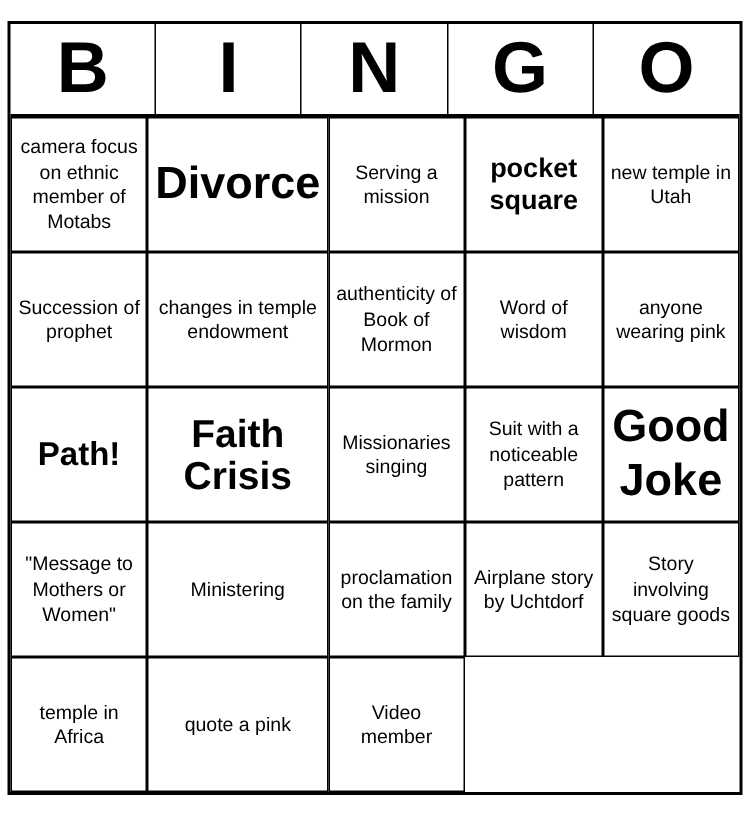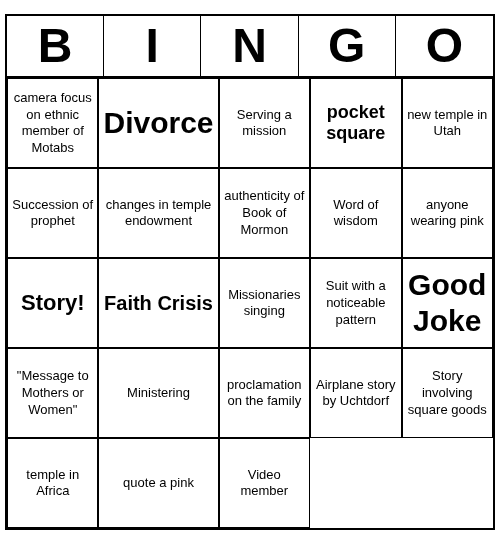--- a/index.html
+++ b/index.html
@@ -59,21 +59,21 @@
     .bingo-cell.large-text-md {
       font-size: 18px;
       font-weight: bold;
       line-height: 1.2;
     }
     .bingo-cell span {
       display: block;
     }
     
     .faith-crisis {
-      font-size: 20px;
+      font-size: 26px;
       font-weight: bold;
       line-height: 1.1;
     }
   </style>
 </head>
 <body>
 
 <div class="bingo-card">
   <div class="bingo-header">
   <div class="bingo-header-cell">B</div>
@@ -86,21 +86,21 @@
   <div class="bingo-cell">camera focus on ethnic member of Motabs</div>
       <div class="bingo-cell large-text">Divorce</div>
       <div class="bingo-cell">Serving a mission</div>
       <div class="bingo-cell large-text-md">pocket square</div>
       <div class="bingo-cell">new temple in Utah</div>
       <div class="bingo-cell">Succession of prophet</div>
       <div class="bingo-cell">changes in temple endowment</div>
       <div class="bingo-cell">authenticity of Book of Mormon</div>
       <div class="bingo-cell">Word of wisdom</div>
       <div class="bingo-cell">anyone wearing pink</div>
-      <div class="bingo-cell free">Story!</div>
+      <div class="bingo-cell free">Path!</div>
       <div class="bingo-cell">
         <span class="faith-crisis">Faith Crisis</span>
       </div>
       <div class="bingo-cell">Missionaries singing</div>
       <div class="bingo-cell">Suit with a noticeable pattern</div>
       <div class="bingo-cell large-text">Good Joke</div>
       <div class="bingo-cell">"Message to Mothers or Women"</div>
       <div class="bingo-cell">Ministering</div>
       <div class="bingo-cell">proclamation on the family</div>
       <div class="bingo-cell">Airplane story by Uchtdorf</div>

